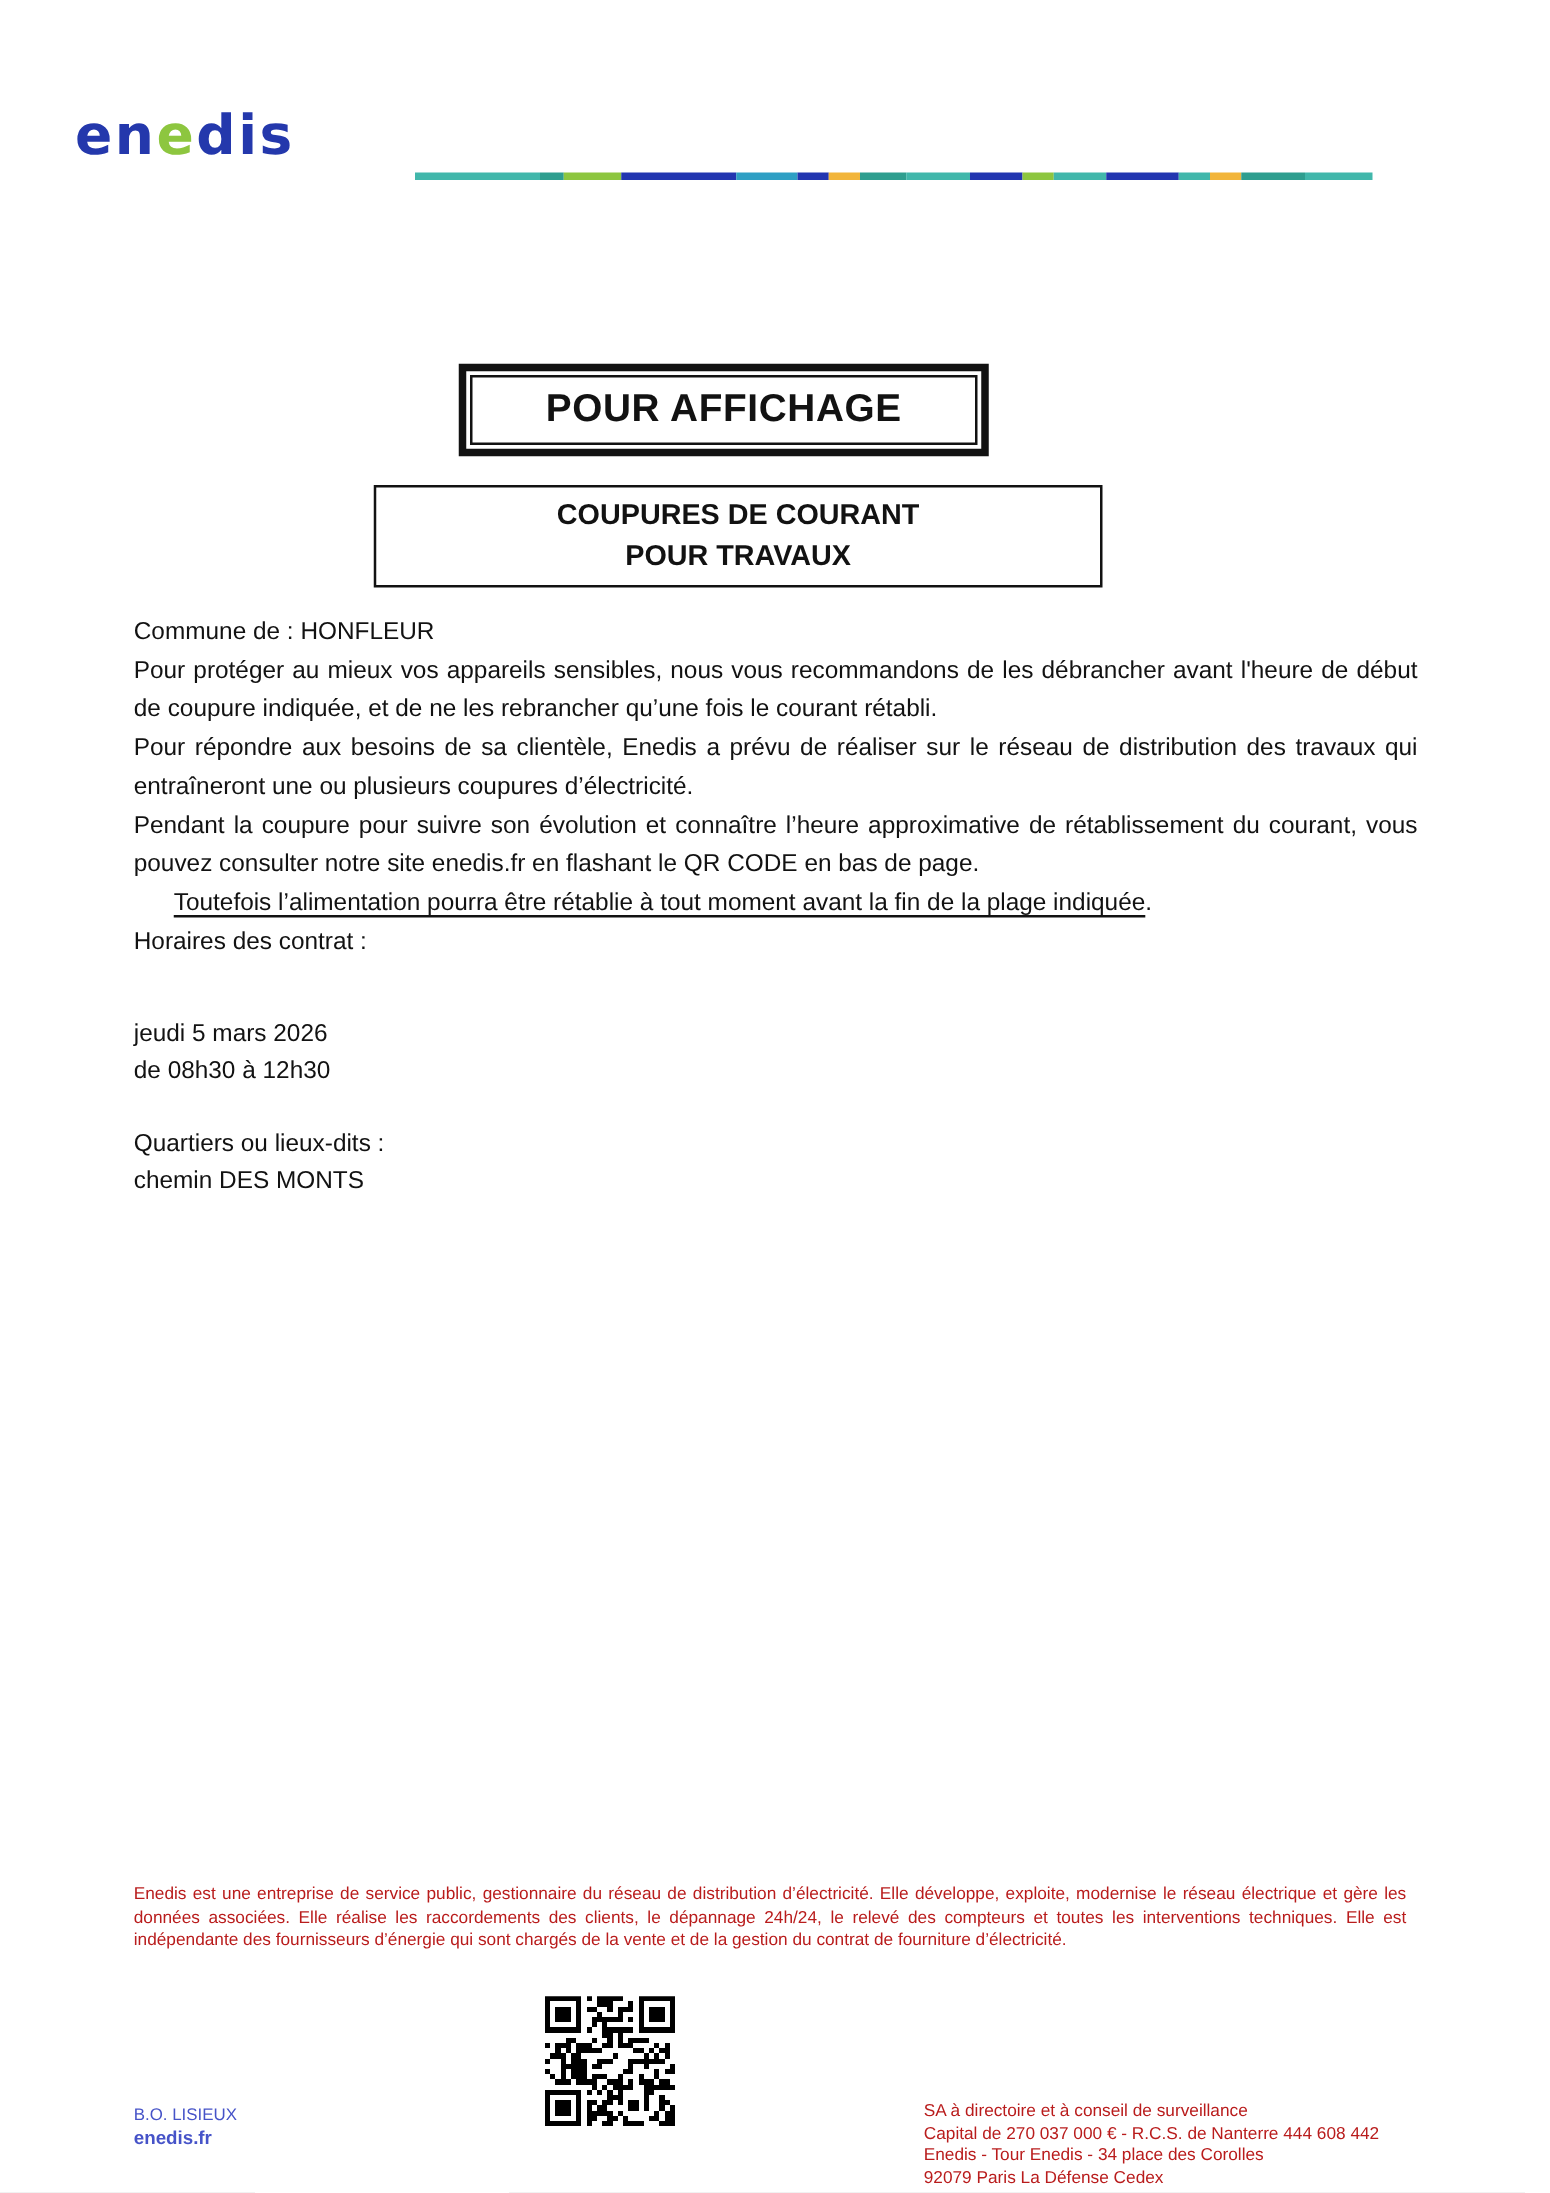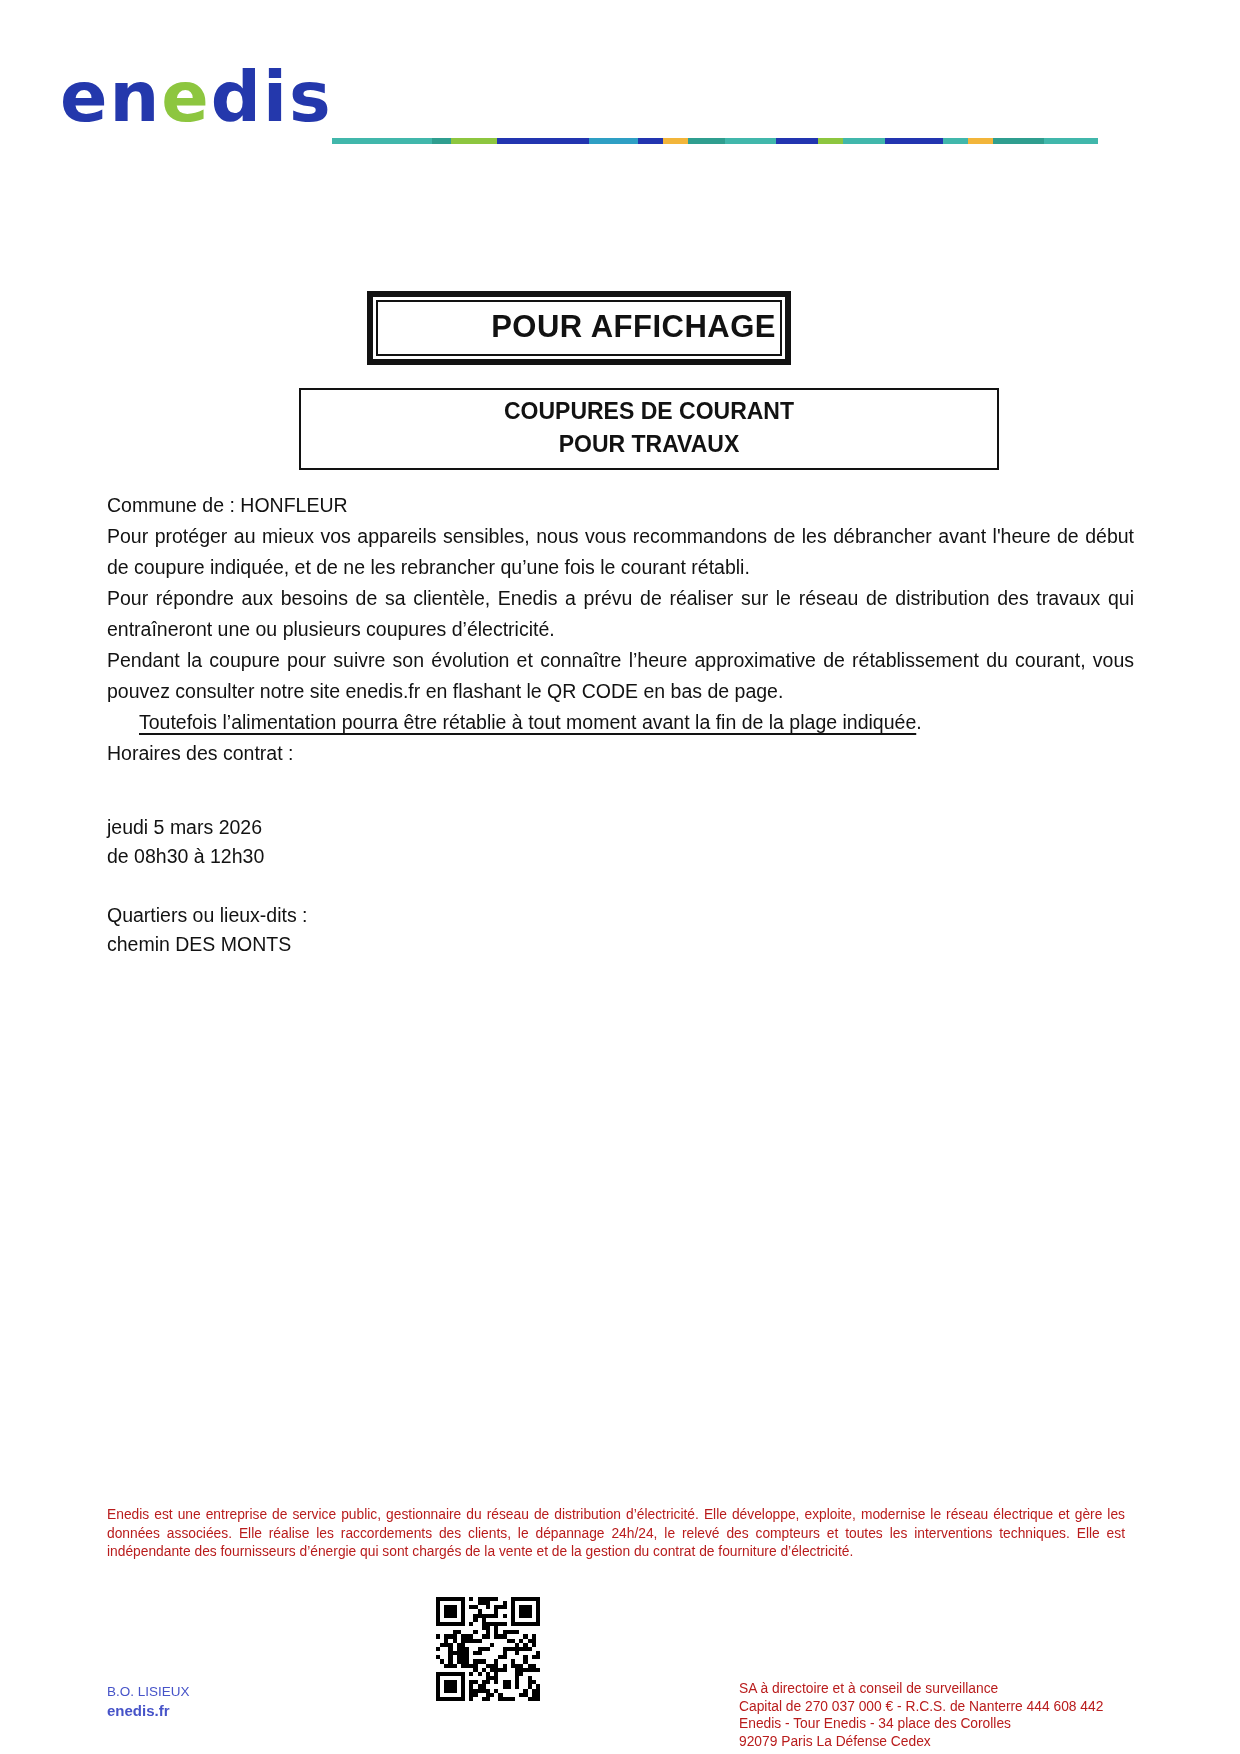--- a/index.html
+++ b/index.html
@@ -8,22 +8,22 @@
     width:1240px;height:1754px;
     margin:0 auto;
     background:#ffffff;
     font-family:"Liberation Sans","DejaVu Sans",sans-serif;
     color:#121212;
     overflow:hidden;
   }
 
   
   .logo{
-    position:absolute;left:60px;top:66px;
-    font-weight:800;font-size:70px;line-height:62px;
+    position:absolute;left:60px;top:78px;
+    font-weight:800;font-size:44px;line-height:62px;
     letter-spacing:2px;
     color:#2438ac;
     font-family:"DejaVu Sans","Liberation Sans",sans-serif;
   }
   .logo .green{color:#8dc63f;}
   .brand-divider{
     position:absolute;left:332px;top:138px;
     width:766px;height:6px;
     display:flex;
   }
@@ -32,27 +32,27 @@
   
   .banner-outer{
     position:absolute;left:367px;top:291px;width:424px;
     border:6px solid #121212;
     padding:3px;
     background:#fff;
     box-sizing:border-box;
   }
   .banner-inner{
     border:2px solid #121212;
-    text-align:right;
+    text-align:center;
     padding:7px 4px 9px 4px;
     font-size:31px;font-weight:bold;
     letter-spacing:0.5px;
   }
   .notice-box{
-    position:absolute;left:299px;top:388px;width:700px;
+    position:absolute;left:299px;top:388px;width:583px;
     border:2px solid #121212;
     box-sizing:border-box;
     text-align:center;
     padding:5px 10px 7px 10px;
     font-size:23px;font-weight:bold;
     line-height:33px;
   }
 
   
   .content{

